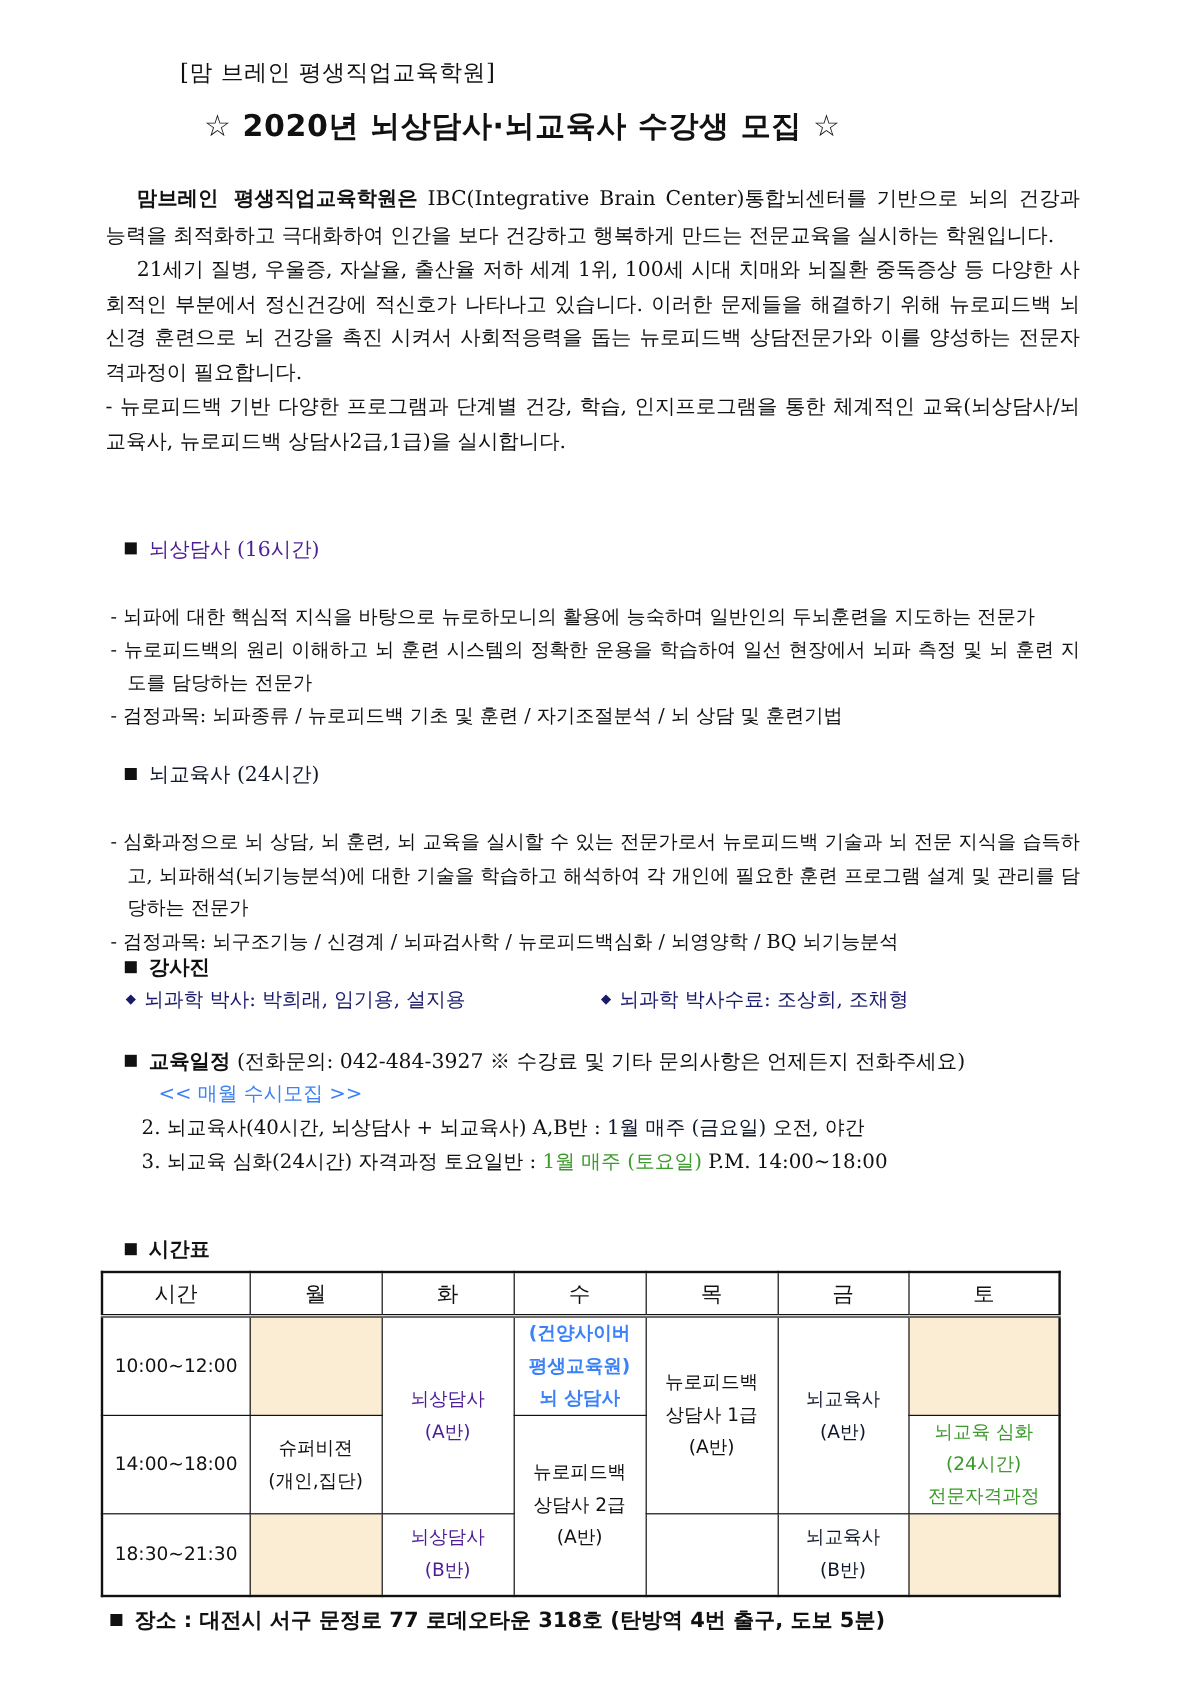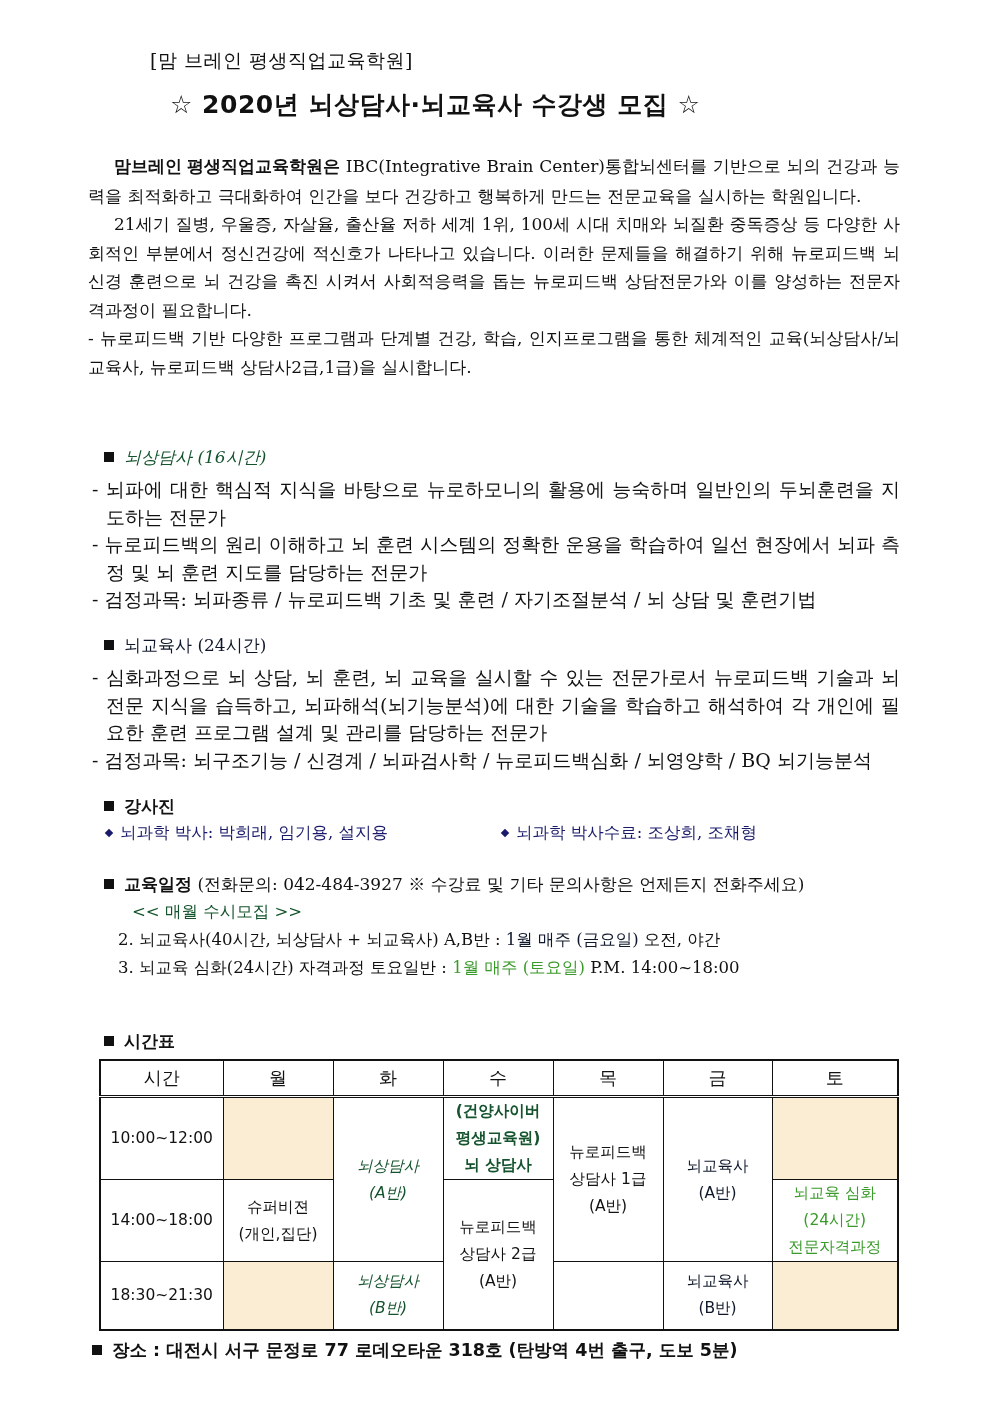--- a/index.html
+++ b/index.html
@@ -4,35 +4,35 @@
 <style>
   html, body { margin: 0; padding: 0; background: #ffffff; }
   body { width: 992px; height: 1403px; position: relative; overflow: hidden;
          font-family: "DejaVu Serif", "Liberation Serif", serif; color: #111; }
   .abs { position: absolute; }
   .org { left: 118px; top: 48px; font-size: 19px; letter-spacing: 0.5px; margin-left: 32px; }
   .title { left: 170px; top: 88px; font-family: "DejaVu Sans", "Liberation Sans", sans-serif;
            font-size: 25px; font-weight: bold; letter-spacing: 0.5px; }
   .para { left: 88px; width: 812px; font-size: 17px; line-height: 28.5px; text-align: justify; }
   .intro { top: 152px; }
-  .intro b { font-family: Liberation Sans, sans-serif; }
+  .intro b { font-family: Liberation Mono, monospace; }
   .sec { left: 104px; font-size: 17px; }
   .sec .sq { display: inline-block; width: 10px; height: 10px; background: #111; margin-right: 10px; vertical-align: 1px; }
   .sec-title-b { font-family: "DejaVu Sans", "Liberation Sans", sans-serif; font-weight: bold; }
-  .list { left: 92px; width: 808px; font-size: 19px; line-height: 27.5px; }
+  .list { left: 92px; width: 808px; font-size: 16px; line-height: 27.5px; margin-top: 24px; }
   .list .li { text-indent: -14px; padding-left: 14px; text-align: justify; }
-  .pink { color: #14532d; font-style: italic; }
+  .pink { color: #4c1d95; }
   .red { color: #0f172a; }
-  .blue { color: #14532d; }
+  .blue { color: #3b82f6; }
   .green { color: #3a9a2a; }
   .navy { color: #1a1a6a; }
   .inst { top: 822px; font-size: 16.5px; }
   .inst .dia { display: inline-block; width: 6px; height: 6px; background: #1a1a6a; transform: rotate(45deg); margin: 0 8px 2px 2px; vertical-align: middle; }
   .sched { left: 118px; font-size: 16.5px; line-height: 28px; }
-  table.tt { position: absolute; left: 99px; top: 1059px; border-collapse: collapse; border: 2.5px solid #111;
+  table.tt { position: absolute; left: 84px; top: 1059px; border-collapse: collapse; border: 2.5px solid #111;
              font-family: "DejaVu Sans", "Liberation Sans", sans-serif; font-size: 15.5px; }
   table.tt td, table.tt th { border: 1px solid #111; text-align: center; padding: 0; }
   table.tt th { font-weight: normal; font-size: 18px; height: 34px; border-bottom: 3px double #111; }
   table.tt td { line-height: 27px; }
   .beige { background: #fbecd4; }
   .footer { left: 92px; top: 1338px; font-size: 17.5px; font-weight: bold; font-family: "DejaVu Sans", "Liberation Sans", sans-serif; }
 </style>
 </head>
 <body>
 

